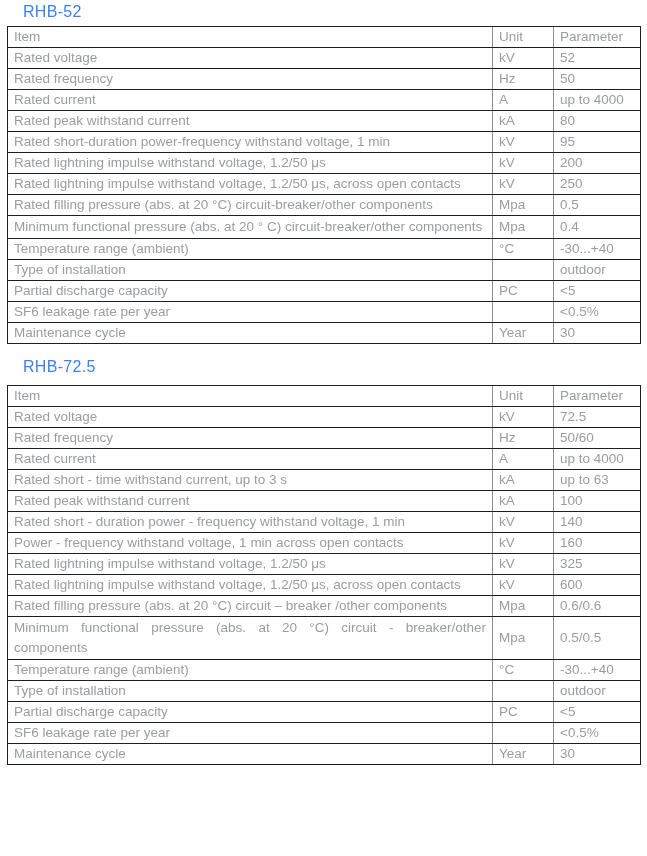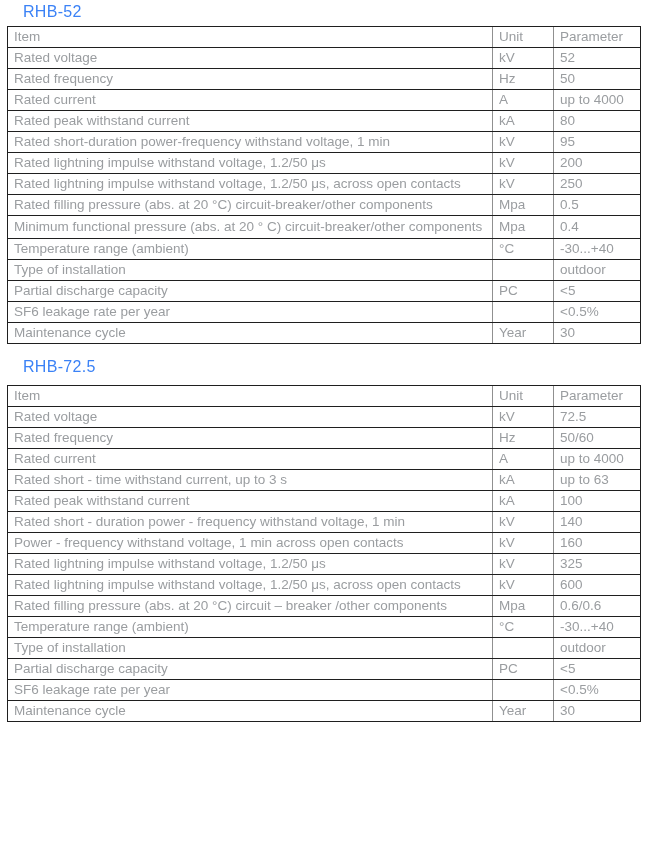--- a/index.html
+++ b/index.html
@@ -224,20 +224,25 @@
           <tr>
             <td>Rated lightning impulse withstand voltage, 1.2/50 μs, across open contacts</td>
             <td>kV</td>
             <td>600</td>
           </tr>
           <tr>
             <td>Rated filling pressure (abs. at 20 °C) circuit – breaker /other components</td>
             <td>Mpa</td>
             <td>0.6/0.6</td>
           </tr>
+          <tr class="multiline">
+            <td>Minimum functional pressure (abs. at 20 °C) circuit - breaker/other components</td>
+            <td>Mpa</td>
+            <td>0.5/0.5</td>
+          </tr>
           <tr>
             <td>Temperature range (ambient)</td>
             <td>°C</td>
             <td>-30...+40</td>
           </tr>
           <tr>
             <td>Type of installation</td>
             <td></td>
             <td>outdoor</td>
           </tr>

